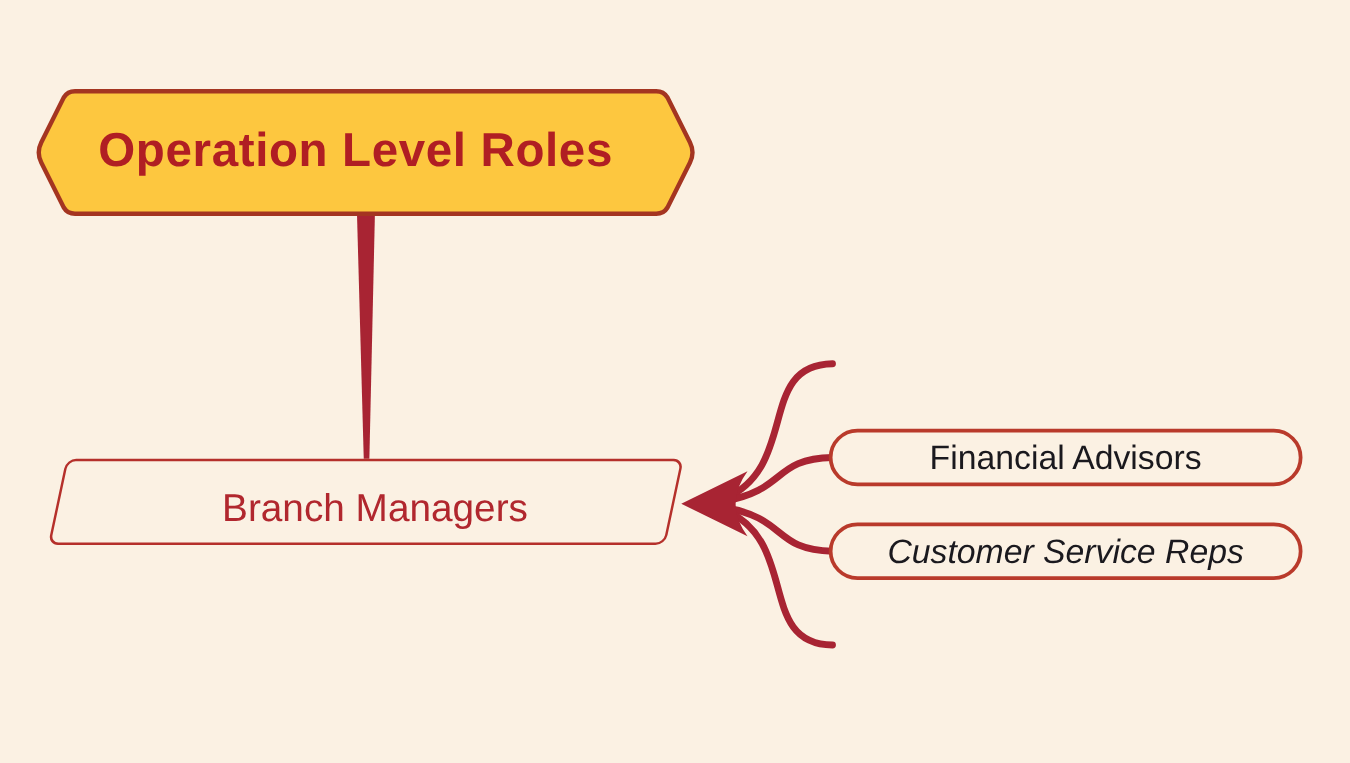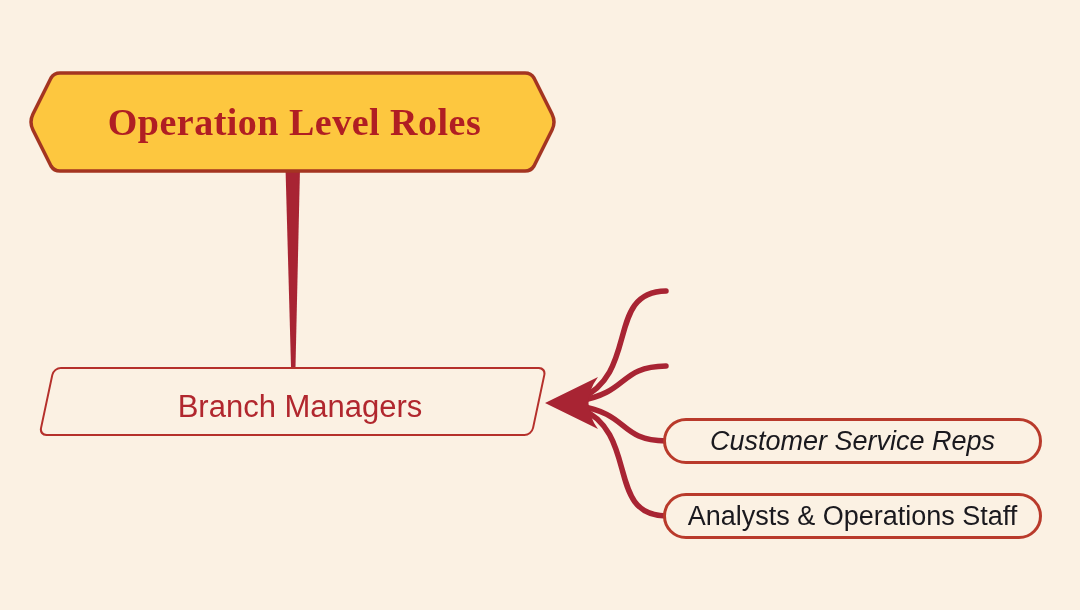--- a/index.html
+++ b/index.html
@@ -17,25 +17,24 @@
   body{
     width:1080px;height:610px;
     background:var(--background);
     font-family:"Liberation Sans", sans-serif;
     overflow:hidden;
   }
   .canvas{position:relative;width:1080px;height:610px;}
   .layer{position:absolute;left:0;top:0;width:1080px;height:610px;}
 
   .title-label{
-    position:absolute;left:32px;top:72px;width:525px;height:99px;
+    position:absolute;left:22px;top:72px;width:525px;height:99px;
     display:flex;align-items:center;justify-content:center;
     font-size:38px;font-weight:bold;color:var(--title-text);
     letter-spacing:0.5px;
-    font-family:Liberation Serif, serif;
   }
 
   .root-node{
     position:absolute;left:53px;top:367px;width:494px;height:69px;
     border:2.5px solid var(--root-border);
     border-radius:8px;
     background:transparent;
     transform:skewX(-12deg);
     transform-origin:0 0;
     box-sizing:border-box;
@@ -77,16 +76,16 @@
     <path d="M580,408 C640,434 605,515 666,516" fill="none" stroke="#a82433" stroke-width="5.5" stroke-linecap="round"></path>
 
     <path d="M545,403 L598,377 Q579,403 598,429 Z" fill="#a82433"></path>
   </svg>
 
   <div class="title-label">Operation Level Roles</div>
 
   <div class="root-node"></div>
   <div class="root-label">Branch Managers</div>
 
+  <div class="pill pill-2">Financial Advisors</div>
   <div class="pill pill-3">Customer Service Reps</div>
-  <div class="pill pill-4">Analysts &amp; Operations Staff</div>
 
 </div>
 
 </body></html>

